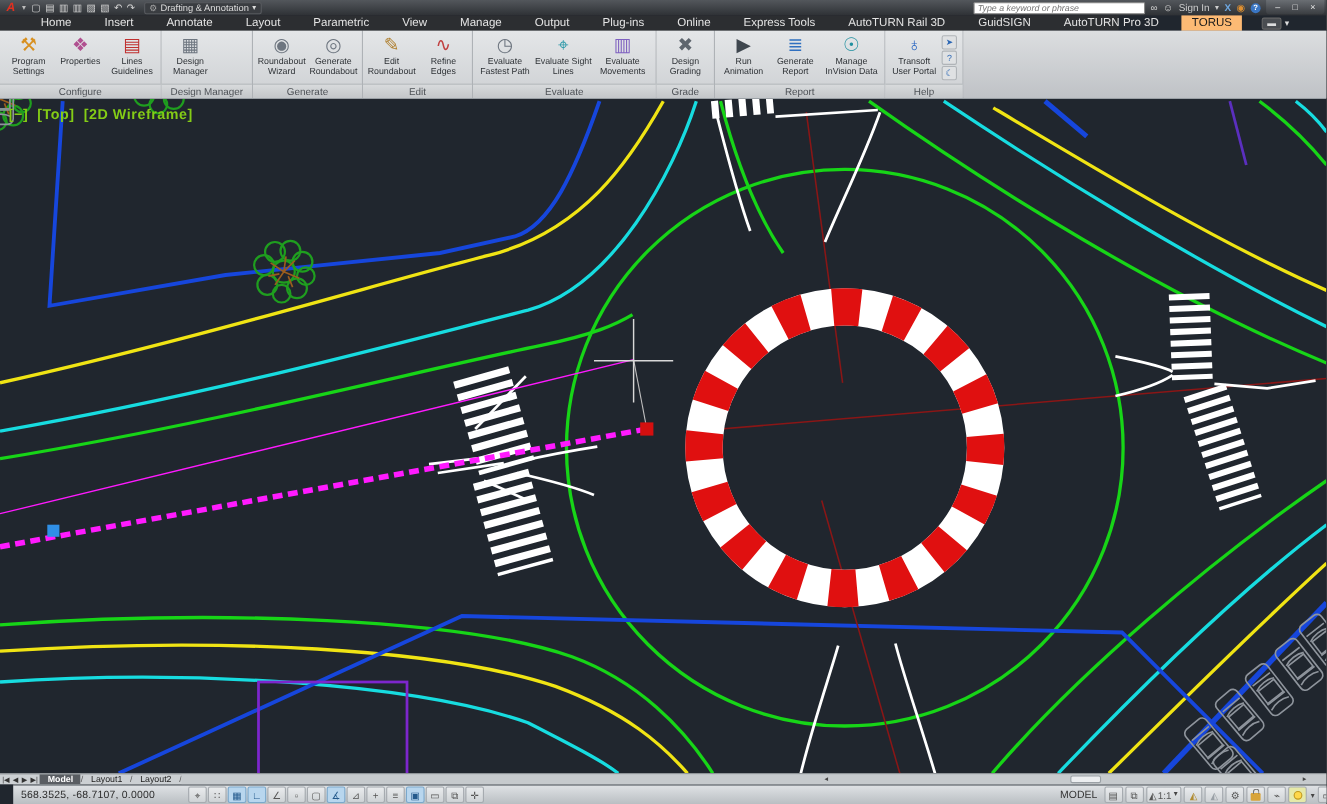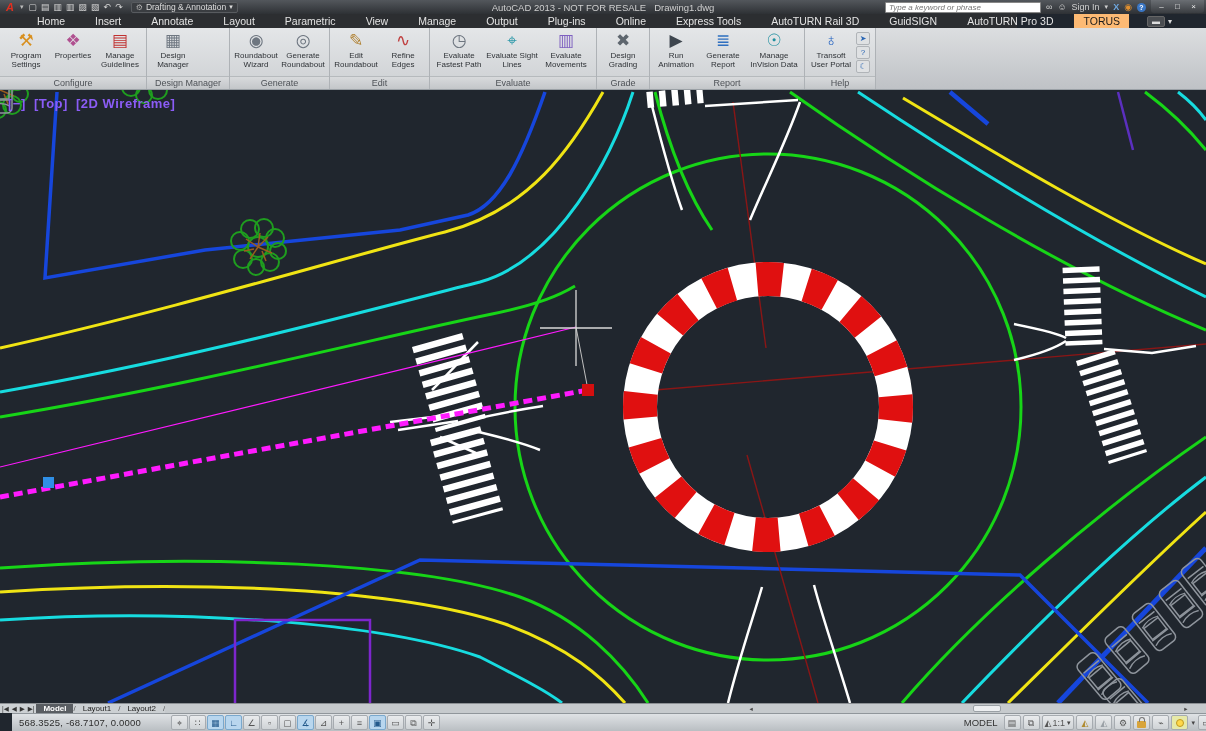--- a/index.html
+++ b/index.html
@@ -48,21 +48,21 @@
   .rbtn{width:46px;display:flex;flex-direction:column;align-items:center;cursor:default;}
   .rbtn .ricon{height:22px;font-size:17px;line-height:22px;}
   .rbtn .rlabel{font-size:8px;line-height:1.12;color:#2e3236;text-align:center;}
   .help-extra{display:flex;flex-direction:column;justify-content:flex-start;gap:1px;padding:2px 2px 0 1px;}
   .mini-btn{width:14px;height:13px;border:1px solid #b0b4b8;background:#dfe1e3;font-size:8px;
     text-align:center;line-height:12px;color:#2a66b4;border-radius:2px;}
   .ribbon-rest{flex:1;background:linear-gradient(#dcdee0,#bfc2c6);}
 
   
   .canvas{position:absolute;top:90px;left:0;width:1206px;height:613px;background:#20262e;overflow:hidden;}
-  .vplabel{position:absolute;top:6px;left:8px;font-size:13px;font-weight:bold;color:#8b5cf6;letter-spacing:0.5px;z-index:5;}
+  .vplabel{position:absolute;top:6px;left:8px;font-size:13px;font-weight:bold;color:#84cc16;letter-spacing:0.5px;z-index:5;}
   .vplabel span{margin-right:4px;cursor:default;}
 
   
   .tabrow{position:absolute;top:703px;left:0;width:1206px;height:10px;background:#ccd0d3;
     display:flex;align-items:stretch;font-size:8px;color:#222;border-top:1px solid #8c9094;}
   .navbtns{display:flex;align-items:center;padding:0 2px;gap:3px;color:#333;font-size:6.5px;}
   .ltab{padding:0 7px;line-height:9px;cursor:default;}
   .ltab.active{background:#595d62;color:#fff;font-weight:bold;}
   .lslash{color:#555;line-height:9px;}
   .hscroll{position:relative;flex:1;background:#c6cacd;}
@@ -106,23 +106,20 @@
       <span>▨</span>
       <span>▧</span>
       <span>↶</span>
       <span>↷</span>
     </div>
     <div class="wscombo">
       <span class="gear">⚙</span>
       <span>Drafting &amp; Annotation</span>
       <span style="font-size:7px;">▾</span>
     </div>
-    <div class="titletext">
-      <span>AutoCAD 2013 - NOT FOR RESALE</span>&nbsp;&nbsp;&nbsp;<span>Drawing1.dwg</span>
-    </div>
     <div class="infocenter">
       <input class="search" placeholder="Type a keyword or phrase" style="">
       <span class="ic-btn">∞</span>
       <span class="ic-btn">☺</span>
       <span class="ic-btn">Sign In</span>
       <span class="ic-btn" style="font-size:7px;">▾</span>
       <span class="ic-x">X</span>
       <span class="ic-comm">◉</span>
       <span class="ic-help">?</span>
     </div>
@@ -162,21 +159,21 @@
         <div class="rbtn">
           <div class="ricon" style="color:#d89020;">⚒</div>
           <div class="rlabel">Program Settings</div>
         </div>
         <div class="rbtn">
           <div class="ricon" style="color:#b05090;">❖</div>
           <div class="rlabel">Properties</div>
         </div>
         <div class="rbtn">
           <div class="ricon" style="color:#c03030;">▤</div>
-          <div class="rlabel">Manage Guidelines</div>
+          <div class="rlabel">Lines Guidelines</div>
         </div>
       </div>
       <div class="panel-name">Configure</div>
     </div>
 
     <div class="panel">
       <div class="panel-btns">
         <div class="rbtn">
           <div class="ricon" style="color:#6e7680;">▦</div>
           <div class="rlabel">Design Manager</div>

